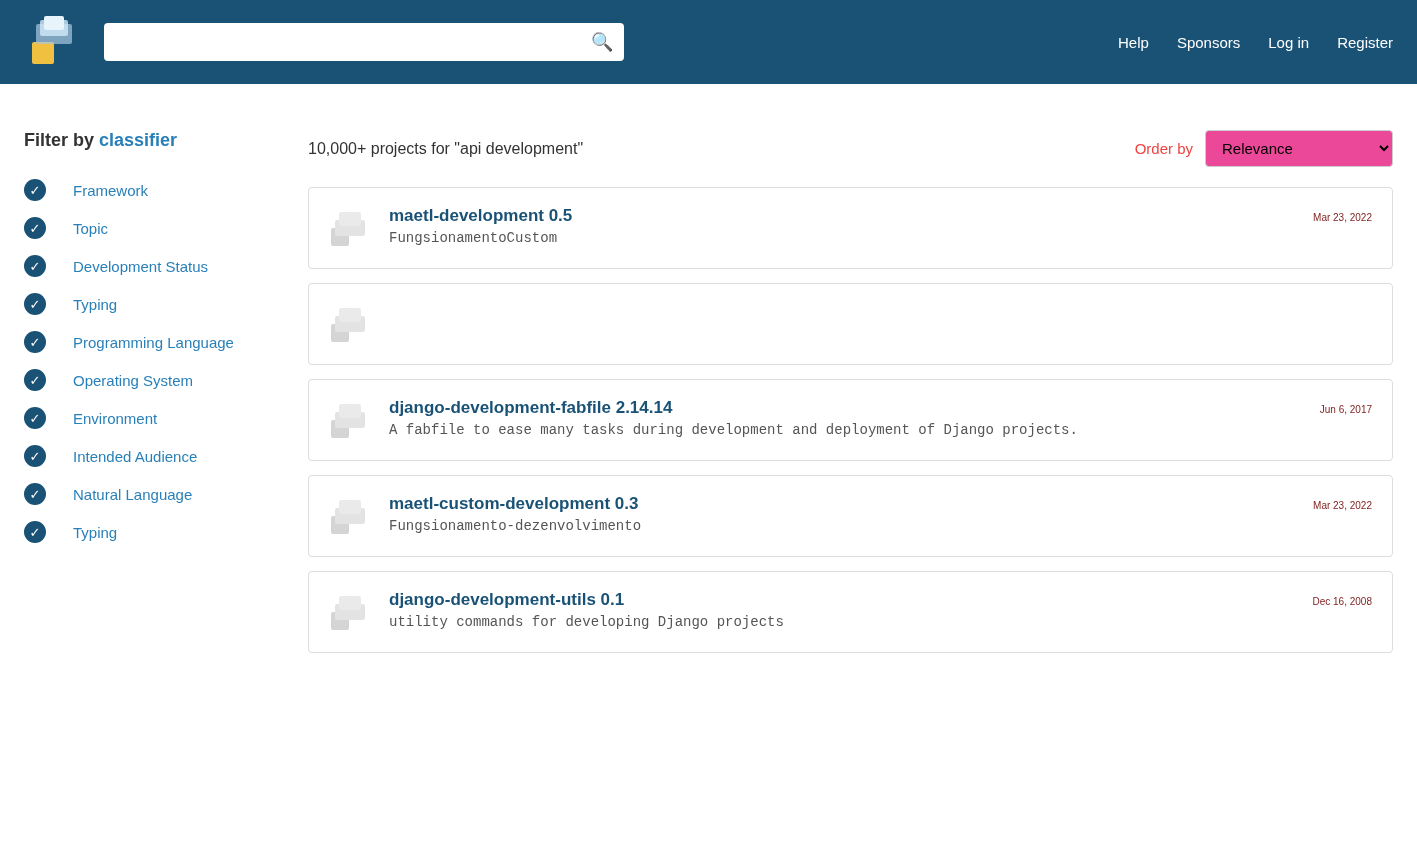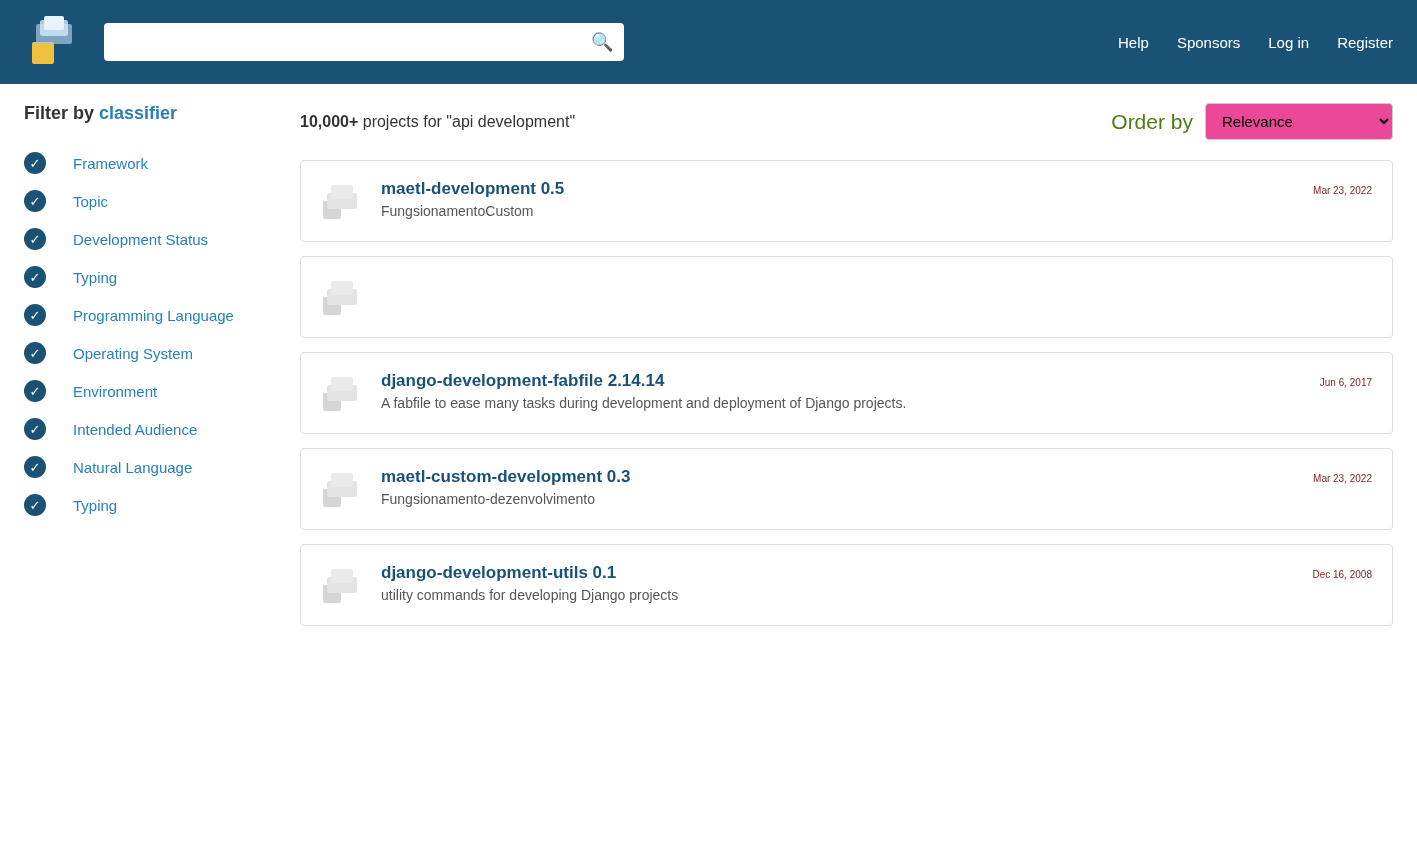--- a/index.html
+++ b/index.html
@@ -51,22 +51,22 @@
     .header-nav a {
       color: #fff;
       text-decoration: none;
       font-size: 15px;
       font-weight: 500;
     }
 
     
     .main-content {
       display: flex;
-      padding: 19px 24px;
-      gap: 16px;
+      padding: 46px 24px;
+      gap: 24px;
       max-width: 1417px;
     }
 
     
     .sidebar {
       width: 260px;
       flex-shrink: 0;
     }
     .filter-heading {
       font-size: 18px;
@@ -111,29 +111,29 @@
     .results-header {
       display: flex;
       align-items: center;
       justify-content: space-between;
       margin-bottom: 20px;
     }
     .results-count {
       font-size: 16px;
       color: #333;
     }
-    .results-count strong { font-weight: 700; margin-top: 30px; }
+    .results-count strong { font-weight: 400; margin-top: 30px; }
     .order-by {
       display: flex;
       align-items: center;
       gap: 12px;
     }
     .order-by label {
-      font-size: 21px;
-      color: #4d7c0f;
+      font-size: 15px;
+      color: #ef4444;
       margin-left: 40px;
     }
     .order-select {
       padding: 8px 32px 8px 12px;
       border: 1px solid #ccc;
       border-radius: 4px;
       font-size: 15px;
       background: #ec4899;
       cursor: pointer;
       min-width: 180px;
@@ -172,20 +172,21 @@
     .package-date {
       font-size: 10px;
       color: #7f1d1d;
       white-space: nowrap;
       margin-left: 16px;
     }
     .package-desc {
       font-size: 14px;
       color: #555;
       margin-top: 4px;
+      font-family: Liberation Mono, monospace;
     }
   </style>
 </head>
 <body>
 
 <header class="header">
   <div class="logo-box">
     <svg class="logo-svg" viewBox="0 0 60 60" xmlns="http://www.w3.org/2000/svg">
 
       <rect x="5" y="5" width="50" height="50" rx="4" fill="#1a5276"></rect>

